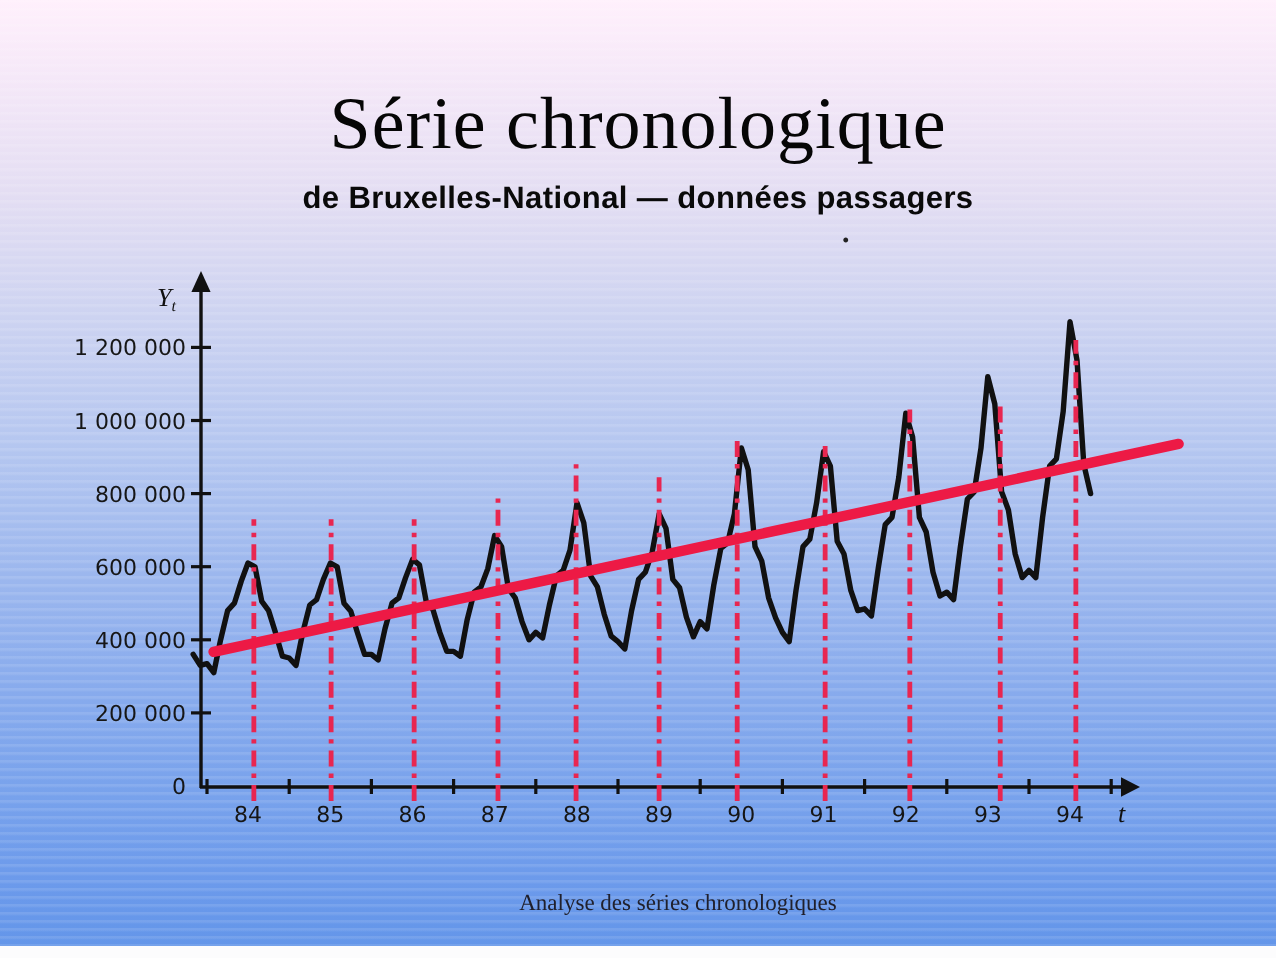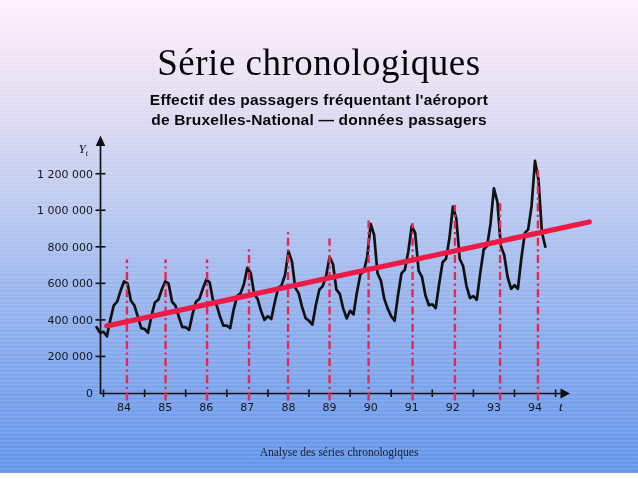--- a/index.html
+++ b/index.html
@@ -31,23 +31,22 @@
   .footer{
     position:absolute;top:446px;left:0;width:100%;
     text-align:center;font-family:"Liberation Serif",serif;
     font-size:11.5px;color:#20202c;transform:translateX(20px);
   }
 </style>
 </head>
 <body>
 
 <div class="slide">
-  <h1 class="title">Série chronologiques</h1>
+  <h1 class="title">Série chronologique</h1>
   <div class="subtitle">
-    <div>Effectif des passagers fréquentant l'aéroport</div>
     <div>de Bruxelles-National — données passagers</div>
   </div>
   <span class="stray-dot">.</span>
 
   <svg id="chart" width="638" height="479" viewBox="0 0 638 479" aria-hidden="true">
       <line x1="100" y1="393.5" x2="563" y2="393.5" stroke="#111111" stroke-width="1.7"></line>
       <polygon points="560.5,388.6 560.5,398.4 570,393.5" fill="#111111"></polygon>
       <line x1="100.5" y1="394" x2="100.5" y2="143" stroke="#111111" stroke-width="1.7"></line>
       <polygon points="95.7,146 105.3,146 100.5,135.5" fill="#111111"></polygon>
       <text x="93" y="397" text-anchor="end" class="tick-label">0</text>

